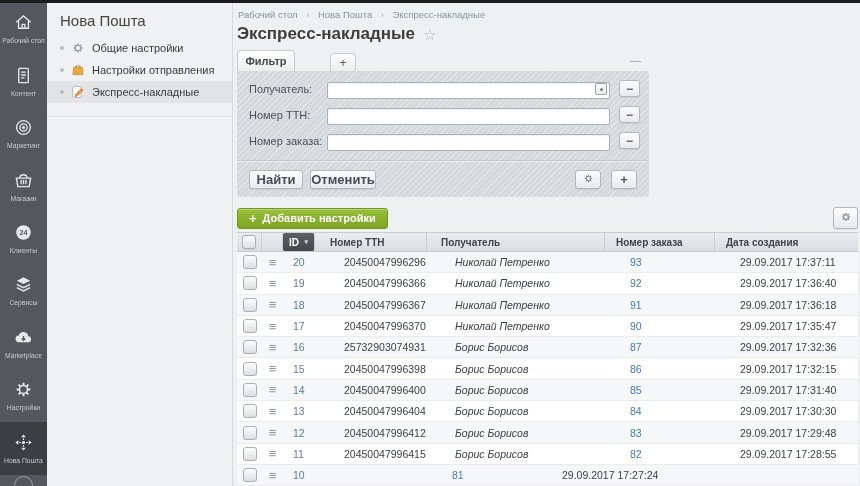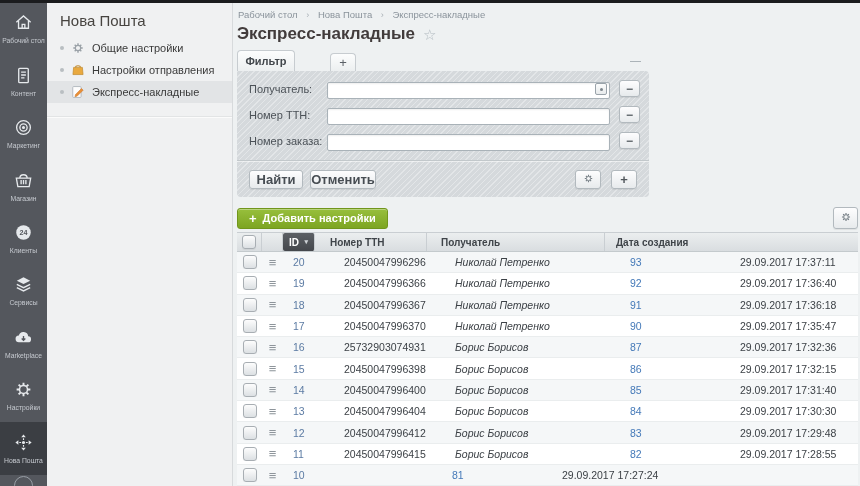--- a/index.html
+++ b/index.html
@@ -349,20 +349,21 @@
       <div class="gh-cell gh-cb">
           <span class="cb"></span>
         </div>
       <div class="gh-cell gh-ham"></div>
       <div class="gh-cell gh-id">
         <span>ID</span>
         <span class="sort-icon">▾</span>
       </div>
       <div class="gh-cell gh-ttn">Номер ТТН</div>
       <div class="gh-cell gh-rec">Получатель</div>
+      <div class="gh-cell gh-ord">Номер заказа</div>
       <div class="gh-cell gh-date">Дата создания</div>
     </div>
     <div class="grid-body">
   <div class="row">
     <div class="cell cell-cb">
             <span class="cb"></span>
           </div>
     <div class="cell cell-ham">
             <span class="ham">≡</span>
           </div>

